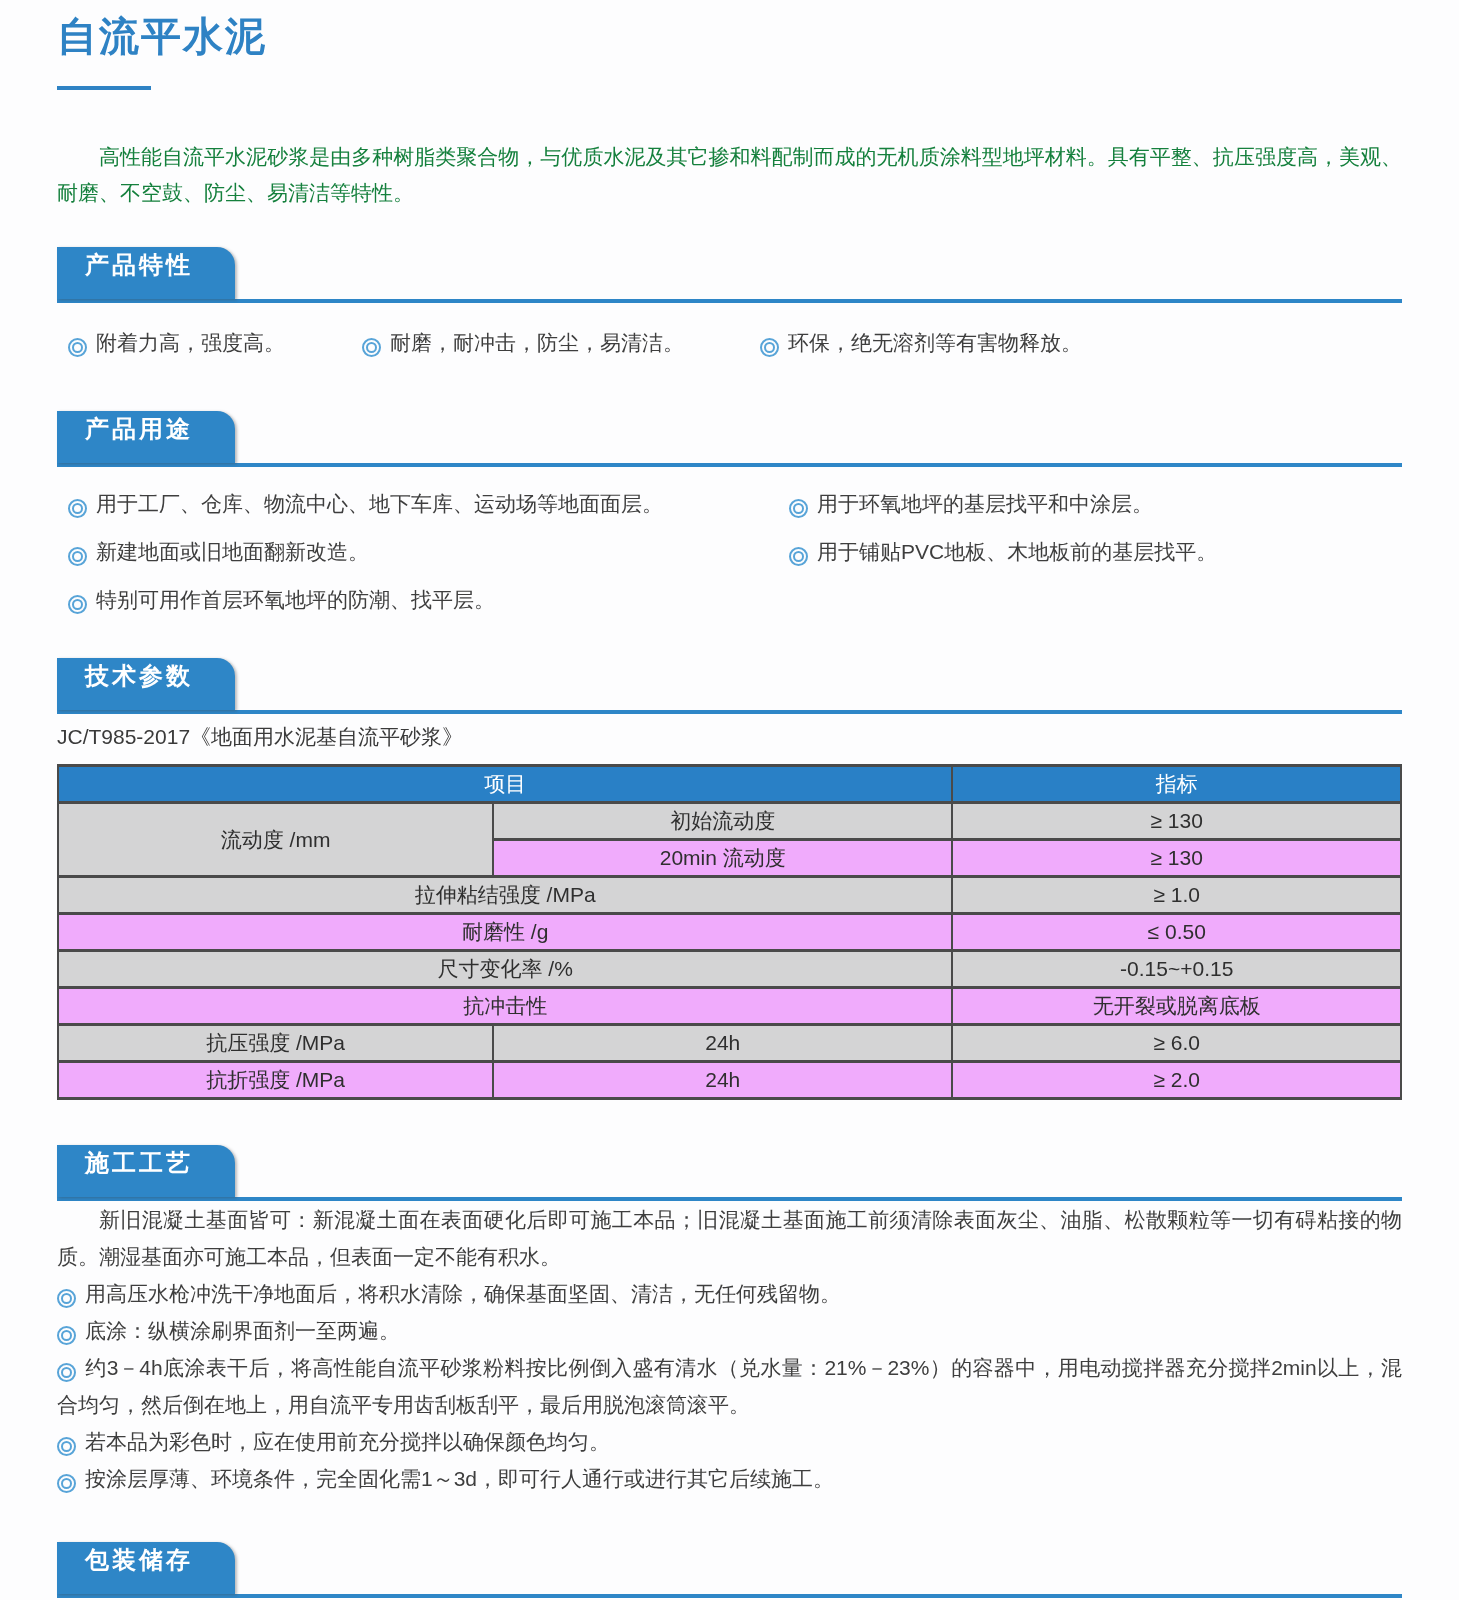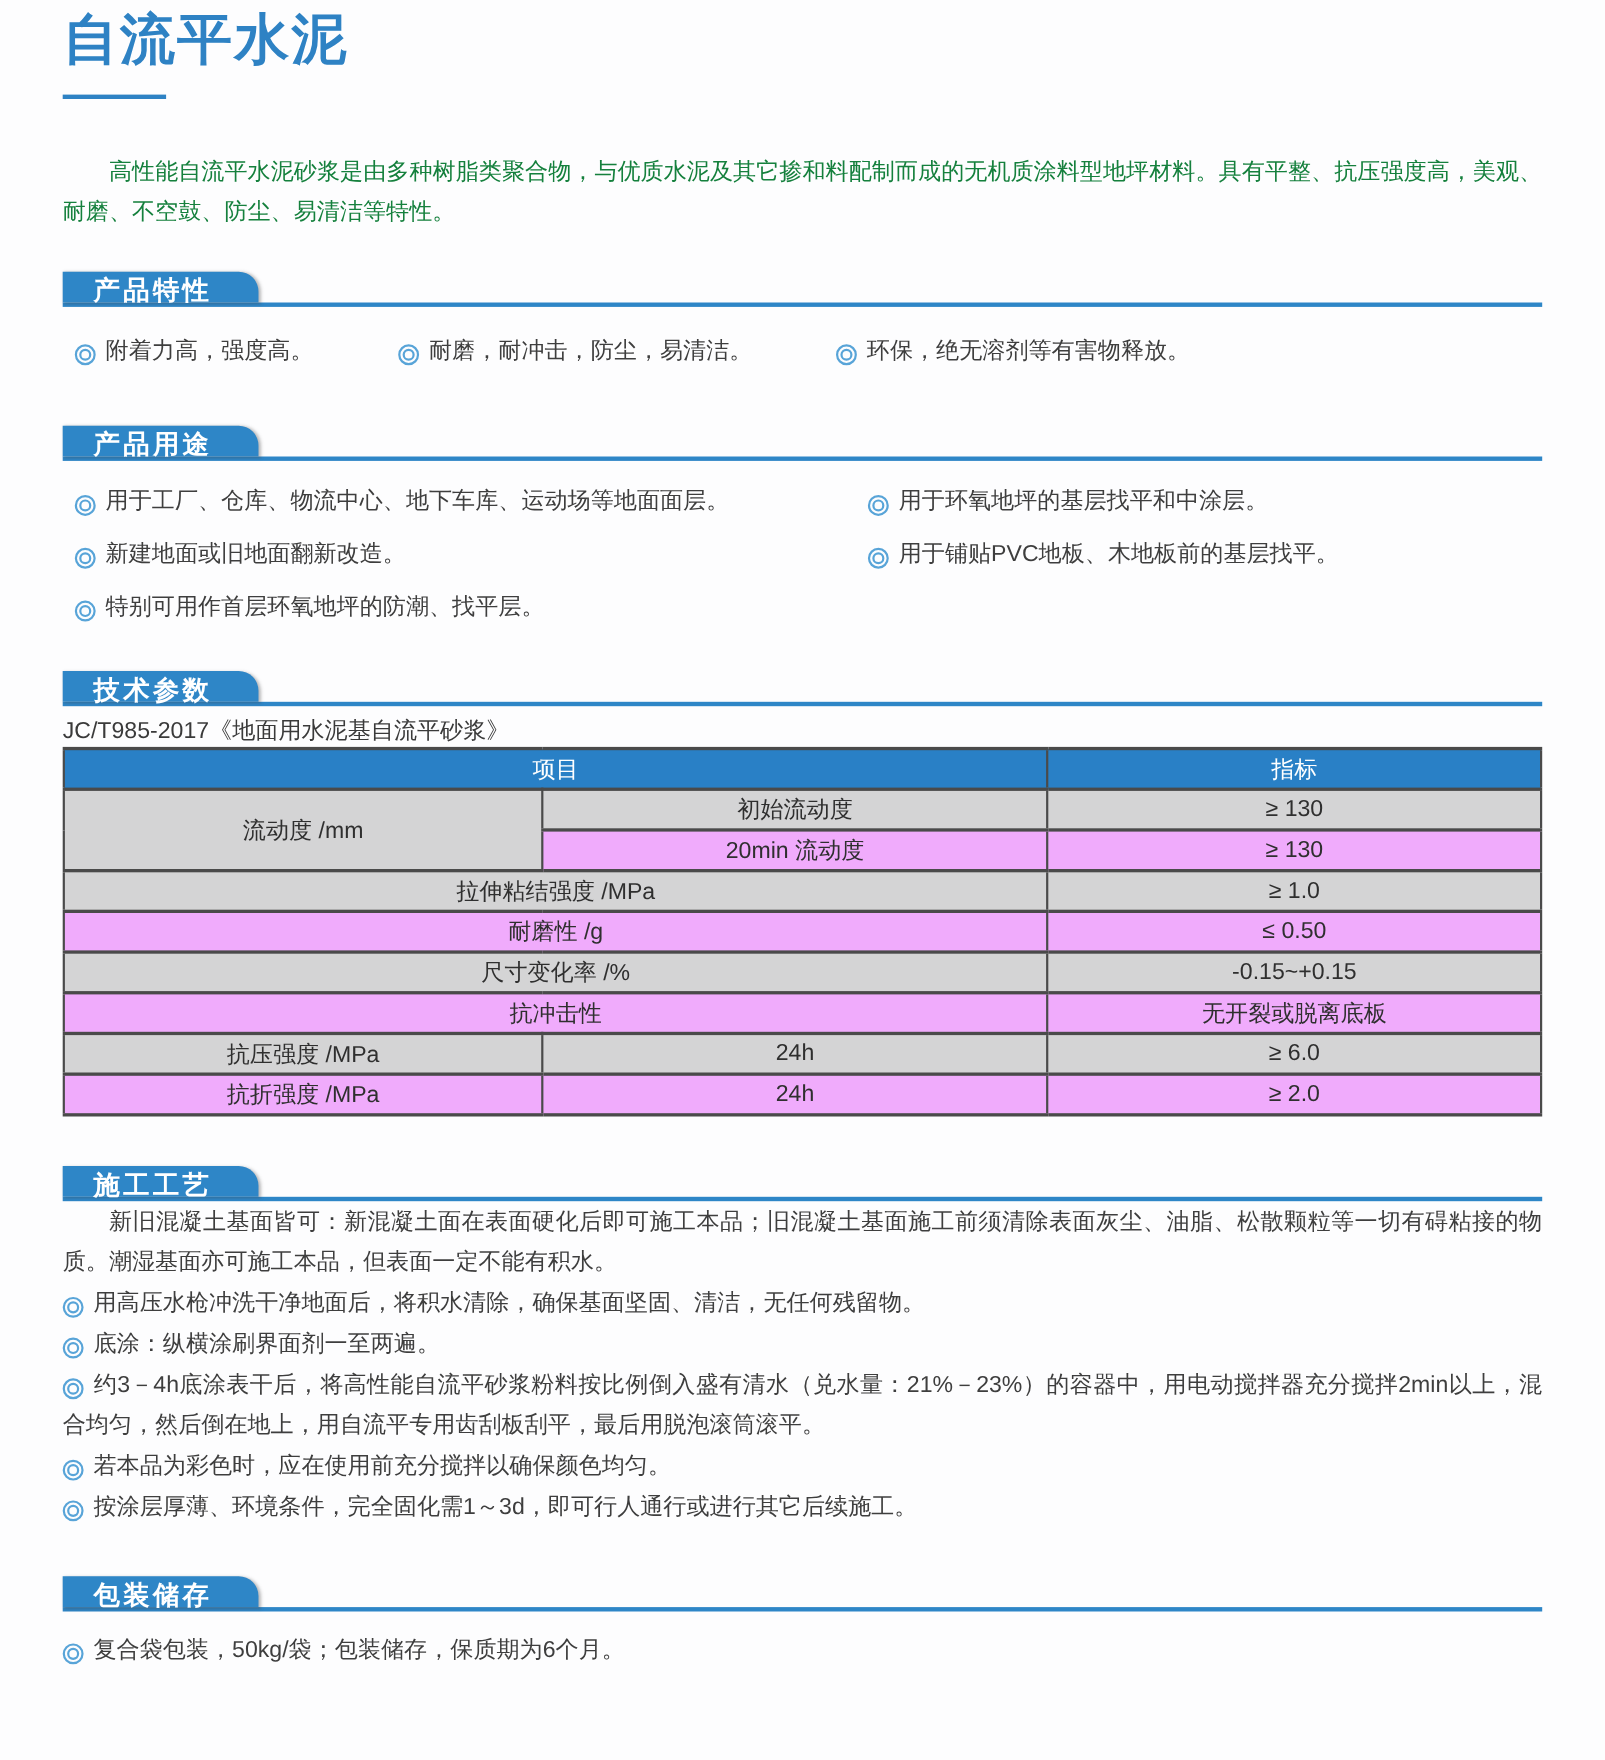--- a/index.html
+++ b/index.html
@@ -8,36 +8,36 @@
     background:#fdfdfe;
     font-family:"Liberation Sans","DejaVu Sans",sans-serif;
     color:#3e3e3e;
     box-sizing:border-box;
     padding:14px 57px 0 57px;
   }
   *{box-sizing:border-box;}
 
   
   .page-title{
-    margin:0;font-size:50px;line-height:44px;font-weight:bold;
+    margin:0;font-size:40px;line-height:44px;font-weight:bold;
     color:#2e82c4;letter-spacing:2px;
   }
   .title-underline{width:94px;height:4px;background:#2e82c4;margin-top:28px;}
 
   
   .intro{
     margin:49px 0 0 0;font-size:21px;line-height:36px;
     text-align:justify;text-indent:2em;color:#15803d;
   }
 
   
   .section{margin:0;}
   .section-head{border-bottom:4px solid #2e86c7;line-height:0;}
   .section-tab{
-    display:inline-block;height:28px;min-width:178px;
+    display:inline-block;height:52px;min-width:178px;
     background:#2e86c7;border-radius:0 18px 0 0;
     padding:0 30px 0 28px;
     box-shadow:2px 1px 3px rgba(60,60,60,.35);
     vertical-align:bottom;
   }
   .section-tab span{
     display:inline-block;line-height:36px;font-size:24px;font-weight:bold;
     color:#ffffff;letter-spacing:3px;
   }
 
@@ -62,21 +62,21 @@
   .uses-cols{display:flex;margin-top:7px;}
   .uses-col-left{width:721px;flex:none;}
   .uses-col-right{flex:1;}
 
   
   .tech-section{margin-top:29px;}
   .standard-caption{
     margin:9px 0 0 0;font-size:21px;line-height:28px;text-align:left;color:#3a3a3a;
   }
   table.spec{
-    width:100%;border-collapse:collapse;table-layout:fixed;
+    width:100%;margin-top:13px;border-collapse:collapse;table-layout:fixed;
     font-size:21px;color:#2f2f2f;
   }
   table.spec col.c1{width:32.4%;}
   table.spec col.c2{width:34.2%;}
   table.spec col.c3{width:33.4%;}
   table.spec th,table.spec td{
     border:2px solid #4a4a4a;border-top-width:3px;border-bottom-width:3px;
     height:37px;text-align:center;vertical-align:middle;padding:0 6px;
     font-weight:normal;
   }

